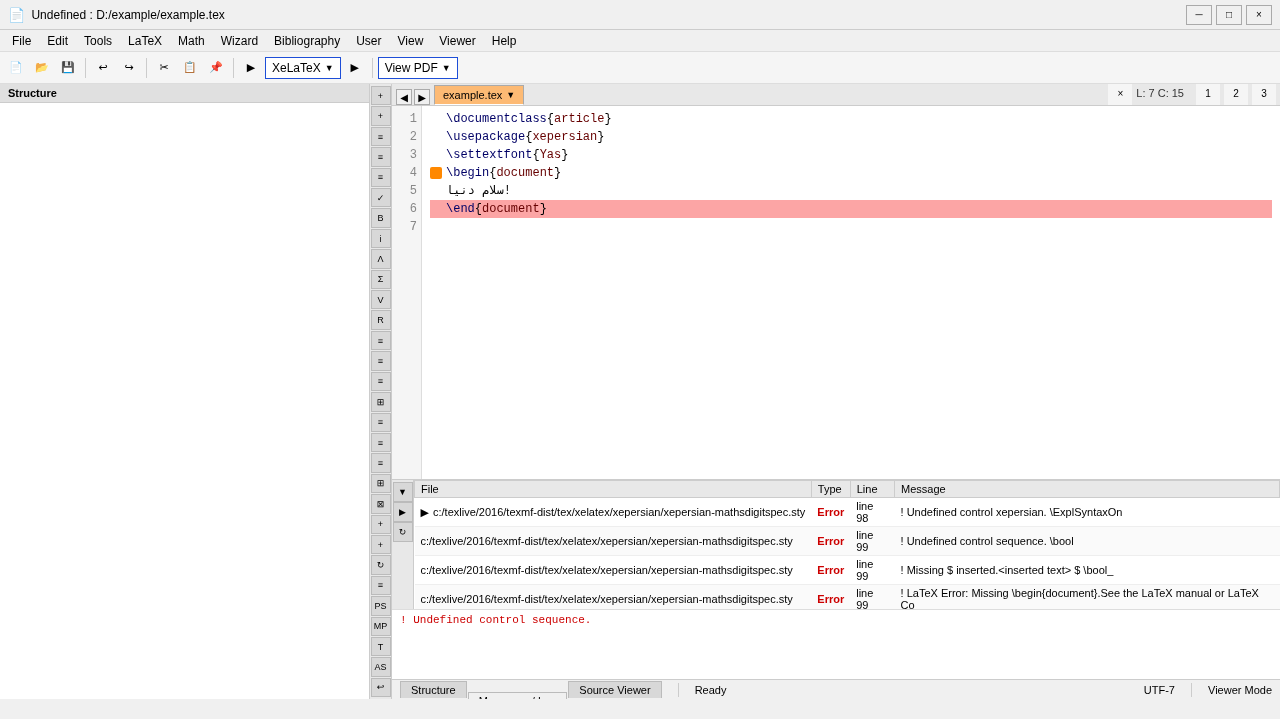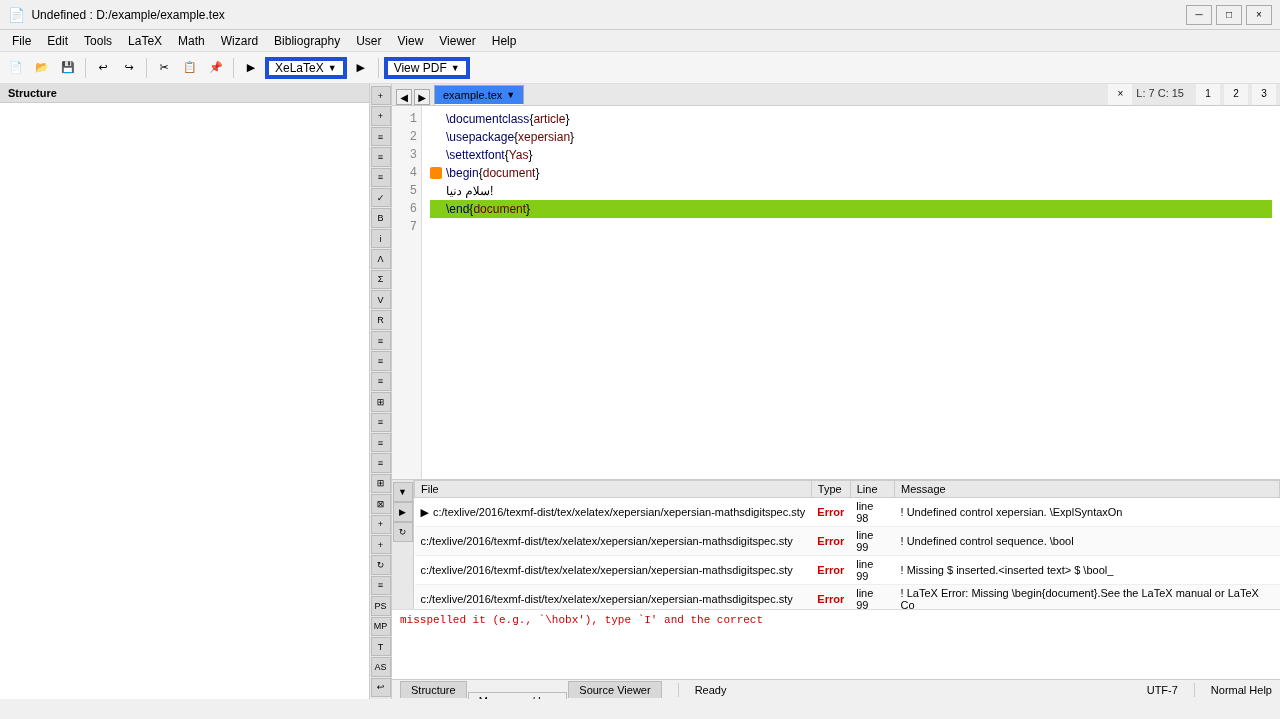--- a/index.html
+++ b/index.html
@@ -48,21 +48,21 @@
       background: #f5f5f5;
       border: 1px solid transparent;
       cursor: pointer;
       display: flex; align-items: center; justify-content: center;
       font-size: 11px;
     }
     .toolbar-sep { width: 1px; height: 20px; background: #ccc; margin: 0 3px; }
     .toolbar-dropdown {
       display: flex; align-items: center;
       background: white;
-      border: 4px solid #1d4ed8;
+      border: 1px solid #1d4ed8;
       padding: 2px 6px;
       cursor: pointer;
       font-size: 12px;
       height: 22px;
     }
     .toolbar-dropdown .arrow { margin-left: 4px; font-size: 9px; }
 
     
     #main-layout {
       display: flex;
@@ -135,21 +135,21 @@
     .tab {
       background: #d0d0d0;
       border: 1px solid #aaa;
       border-bottom: none;
       padding: 2px 8px;
       cursor: pointer;
       font-size: 11px;
       display: flex; align-items: center; gap: 4px;
       height: 20px;
     }
-    .tab.active { background: #3b82f6; border-bottom: 1px solid white; justify-content: flex-end; }
+    .tab.active { background: #fdba74; border-bottom: 1px solid white; justify-content: flex-end; }
     .tab .close-tab { font-size: 9px; cursor: pointer; }
     .tab-right { margin-left: auto; display: flex; align-items: center; gap: 4px; }
     .tab-info { font-size: 11px; color: #333; margin-right: 8px; }
 
     
     #editor-wrapper {
       flex: 1;
       display: flex;
       overflow: hidden;
     }
@@ -162,38 +162,38 @@
       font-family: 'Courier New', monospace;
       font-size: 12px;
       text-align: right;
       padding-right: 4px;
       line-height: 18px;
       user-select: none;
     }
     #editor-lines {
       flex: 1;
       padding: 4px 8px;
-      font-family: Liberation Sans, sans-serif;
+      font-family: Liberation Mono, monospace;
       font-size: 12px;
       line-height: 18px;
       overflow: auto;
       background: white;
       white-space: pre;
     }
     .line { display: flex; align-items: center; position: relative; }
     .line-marker {
       width: 12px; height: 12px;
       background: #ff8800;
       border-radius: 2px;
       margin-right: 4px;
       display: inline-block;
       flex-shrink: 0;
     }
     .line-content { color: #000; }
-    .highlight-line { background: #84cc16; }
+    .highlight-line { background: #fca5a5; }
 
     
     #messages-panel {
       height: 200px;
       border-top: 1px solid #ccc;
       display: flex;
       flex-direction: column;
     }
     #messages-table-area {
       flex: 1;
@@ -446,31 +446,31 @@
                     <td>line 99</td>
                     <td>! LaTeX Error: Missing \begin{document}.See the LaTeX manual or LaTeX Co</td>
                   </tr>
                 </tbody>
             </table>
           </div>
         </div>
       </div>
 
       <div id="log-text">
-          <div>misspelled it (e.g., `\hobx'), type `I' and the correct</div>
+          <div>! Undefined control sequence.</div>
         </div>
     </div>
 
     <div id="status-bar">
       <div id="bottom-tabs">
           <div class="bottom-tab">Structure</div>
           <div class="bottom-tab active">Messages / Log</div>
           <div class="bottom-tab">Source Viewer</div>
         </div>
       <div class="status-sep"></div>
       <span>Ready</span>
       <div style="flex:1;"></div>
       <span>UTF-7</span>
       <div class="status-sep"></div>
-      <span>Normal Help</span>
+      <span>Viewer Mode</span>
     </div>
   </div>
 </div>
 
 </body></html>

